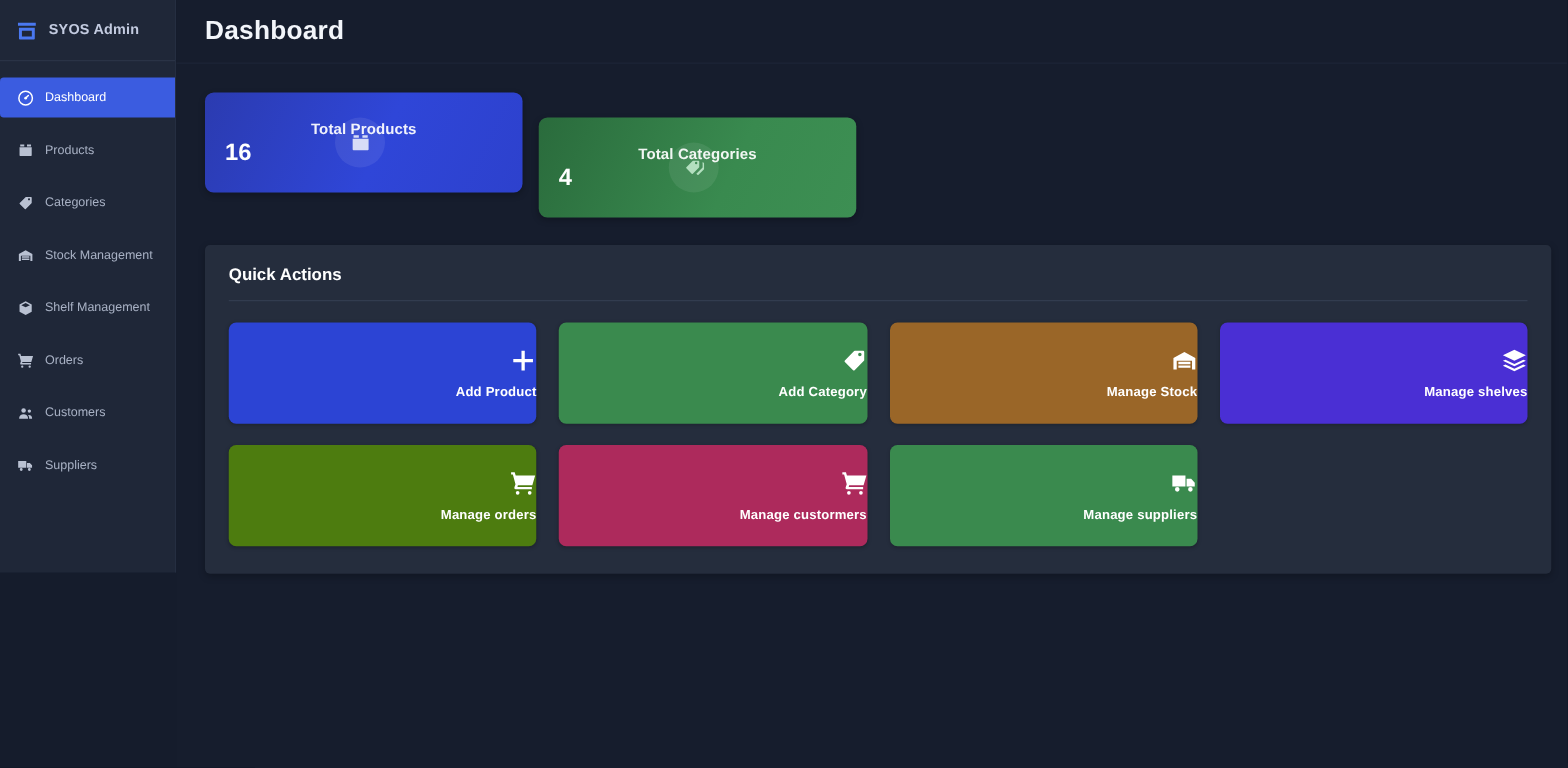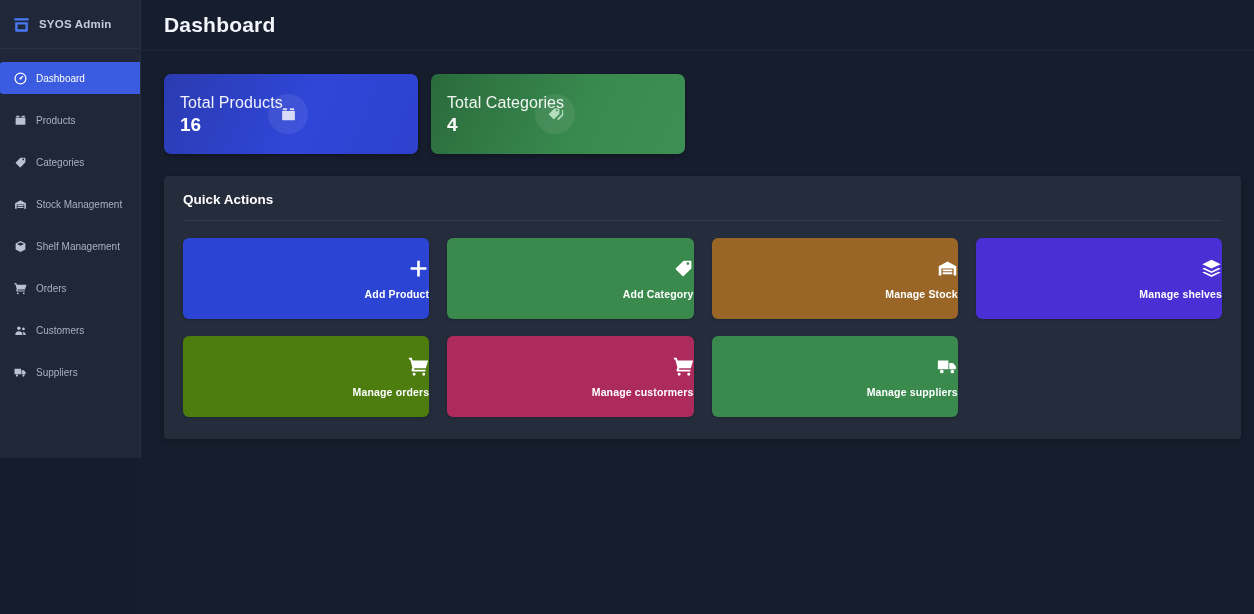--- a/index.html
+++ b/index.html
@@ -134,27 +134,28 @@
     border-radius: 7px;
     padding: 13px 16px;
     position: relative;
     display: flex;
     flex-direction: column;
     justify-content: center;
     box-shadow: 0 2px 5px rgba(0,0,0,.25);
     cursor: pointer;
   }
   .stat-card.blue  { background: linear-gradient(115deg,#2b3bb0 0%,#2f46d8 55%,#2d41cd 100%); }
-  .stat-card.green { background: linear-gradient(115deg,#2a6b3c 0%,#398a4f 60%,#3d8f53 100%); }
+  .stat-card.green { background: linear-gradient(115deg,#2a6b3c 0%,#398a4f 60%,#3d8f53 100%); margin-top: 20px; }
   .stat-label {
     color: rgba(255,255,255,.93);
-    font-size: 16px;
-    font-weight: normal;
+    font-size: 12px;
+    font-weight: bold;
     margin-bottom: 3px;
     letter-spacing: .1px;
+    text-align: center;
   }
   .stat-value {
     color: #ffffff;
     font-size: 19px;
     font-weight: bold;
     line-height: 1.05;
   }
   .stat-ico-wrap {
     position: absolute;
     right: 0;

